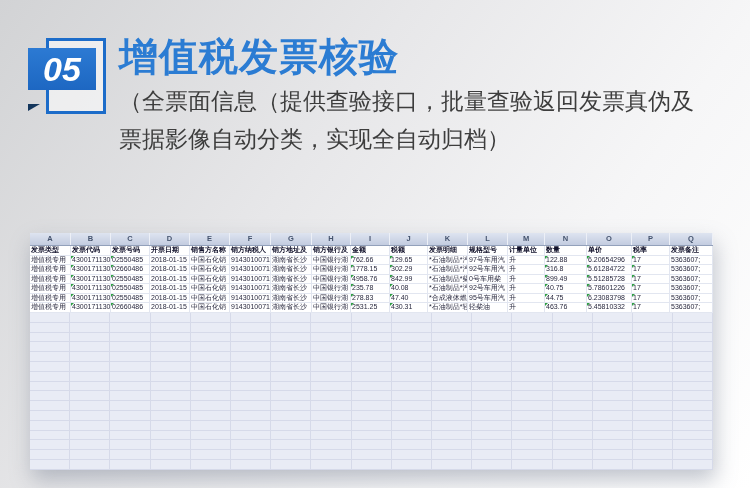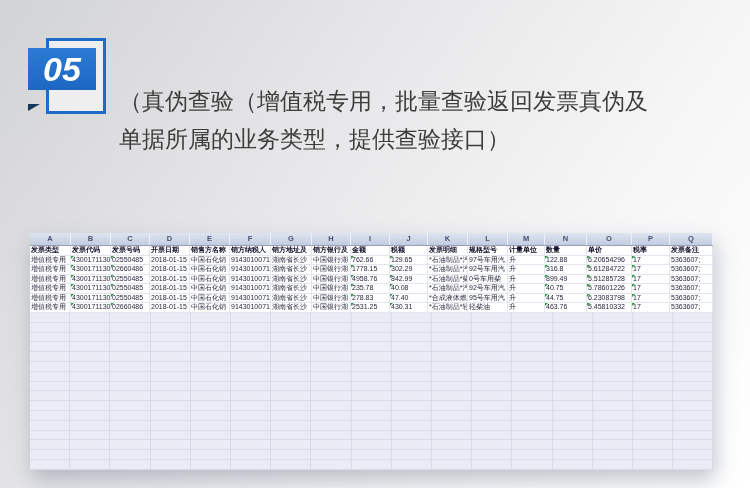--- a/index.html
+++ b/index.html
@@ -44,24 +44,25 @@
 <body>
 
 <div class="slide">
 
   <div>
     <div class="badge-outline"></div>
     <div class="badge-fold"></div>
     <div class="badge">05</div>
   </div>
 
+  <h1 class="title">增值税发票核验</h1>
 
   <div class="desc">
-    <div>（真伪查验（增值税专用，批量查验返回发票真伪及</div>
-    <div>单据所属的业务类型，提供查验接口）</div>
+    <div>（全票面信息（提供查验接口，批量查验返回发票真伪及</div>
+    <div>票据影像自动分类，实现全自动归档）</div>
   </div>
 
   <div class="sheet">
     <div class="col-letters" id="colLetters">
         <div class="cl" style="width: 41px;">A</div>
         <div class="cl" style="width: 40px;">B</div>
         <div class="cl" style="width: 39px;">C</div>
         <div class="cl" style="width: 40px;">D</div>
         <div class="cl" style="width: 40px;">E</div>
         <div class="cl" style="width: 41px;">F</div>

